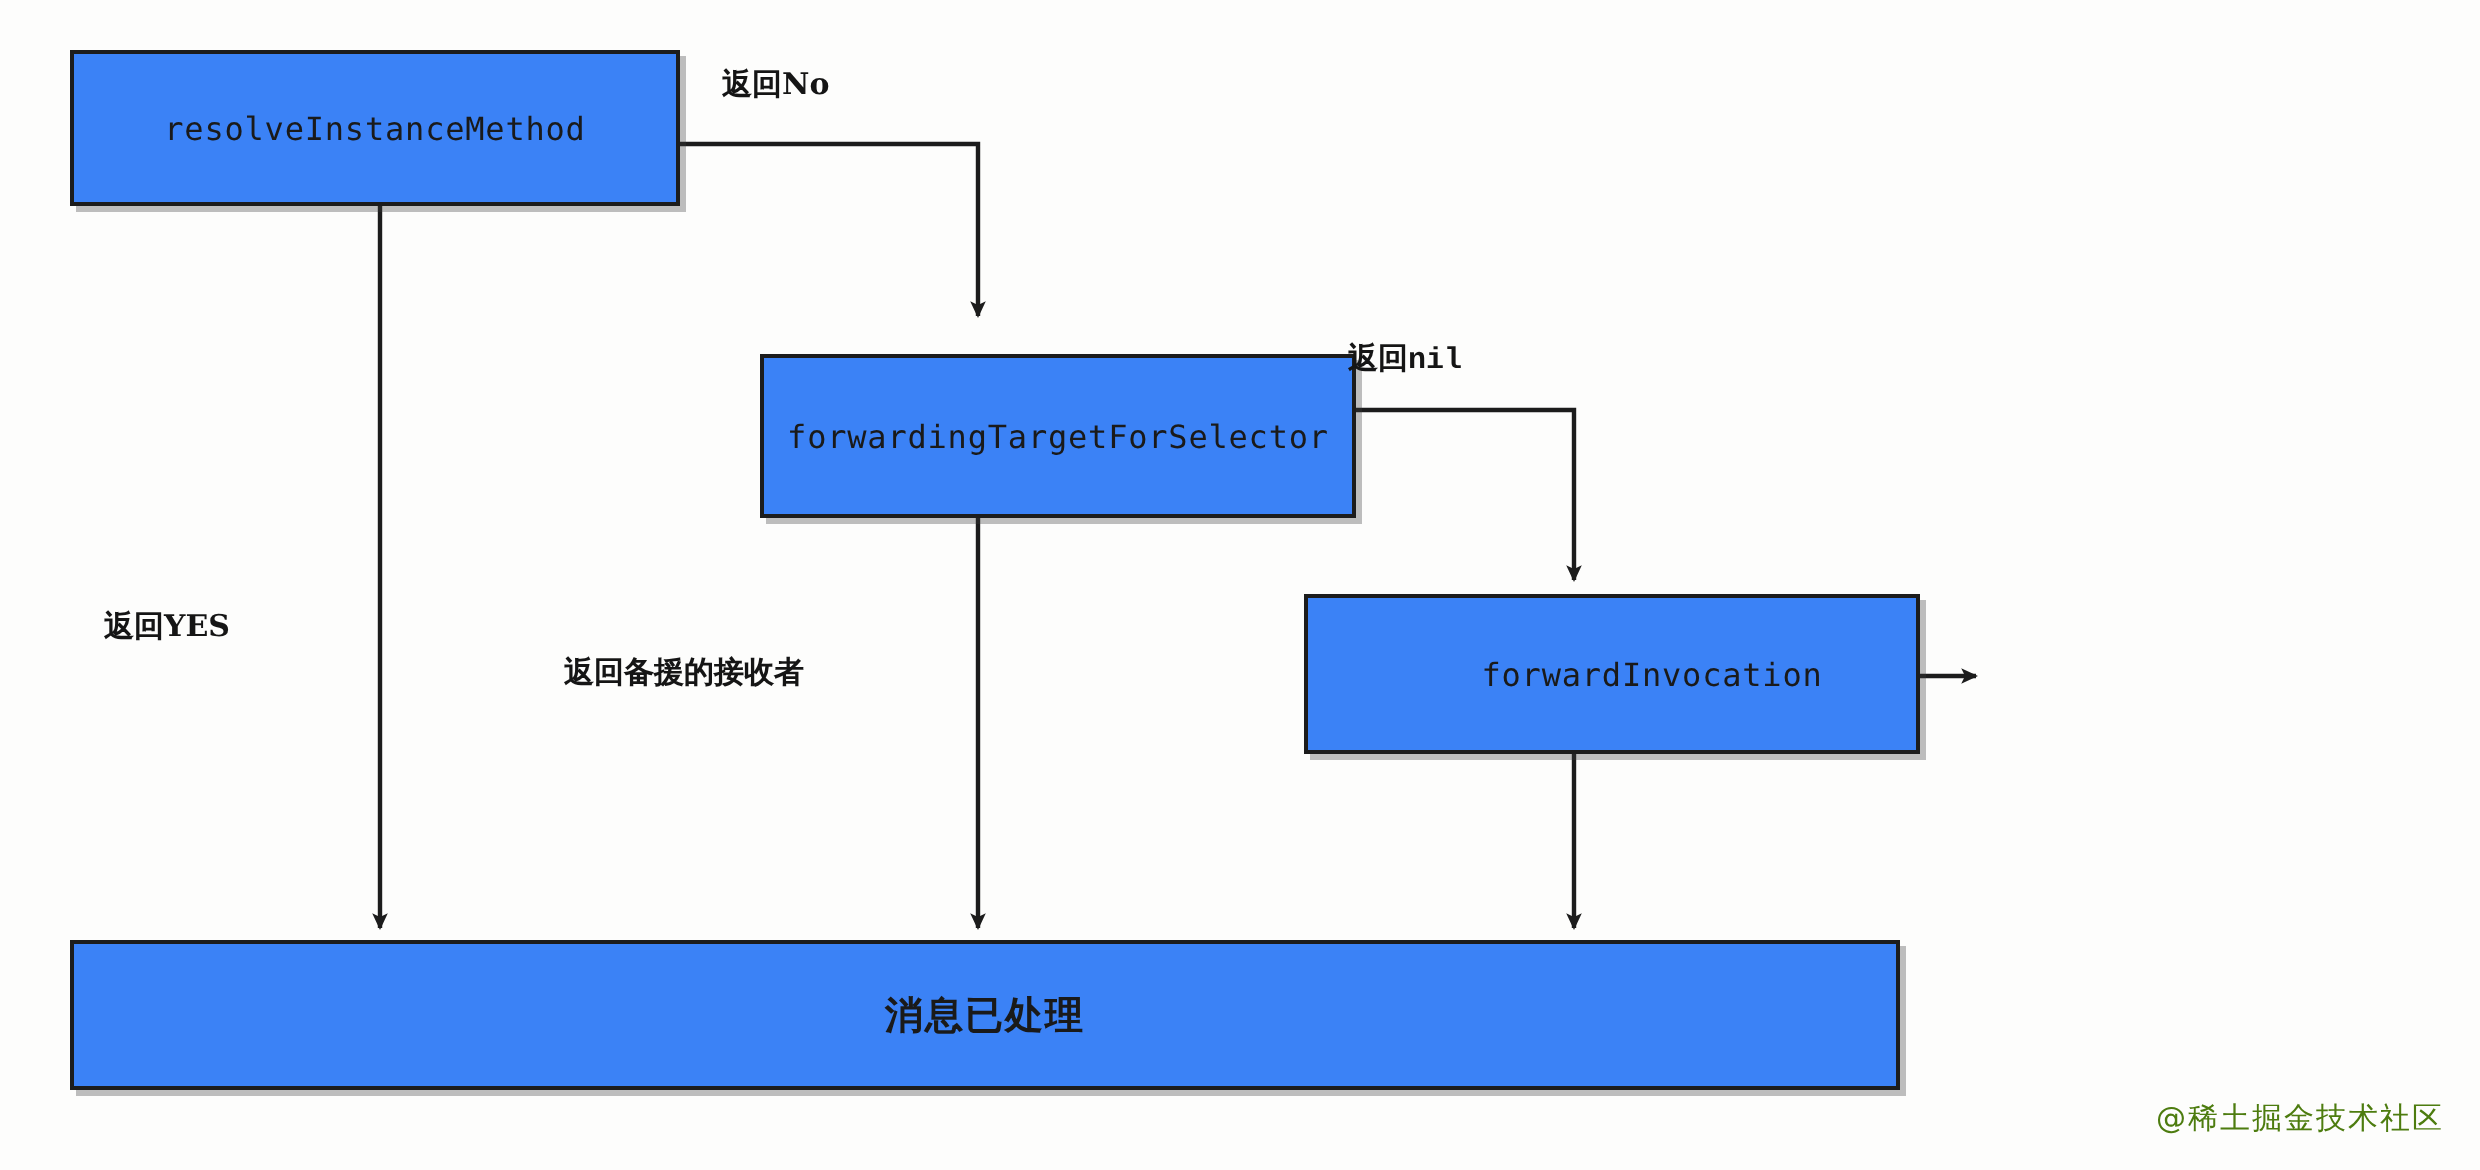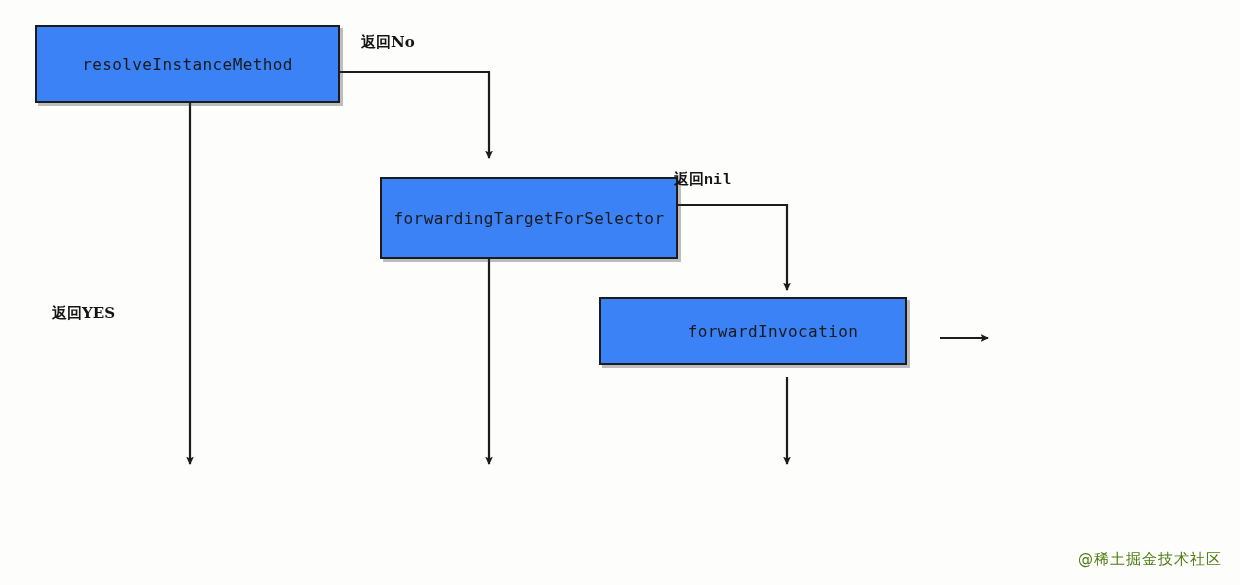--- a/index.html
+++ b/index.html
@@ -107,28 +107,32 @@
   </svg>
 
   <div class="node" style="left:35px; top:25px; width:305px; height:78px;">
     <span class="node-label">resolveInstanceMethod</span>
   </div>
 
   <div class="node" style="left:340px; top:177px; width:298px; height:82px;margin-left:40px;">
     <span class="node-label">forwardingTargetForSelector</span>
   </div>
 
-  <div class="node" style="left:599px; top:297px; width:308px; height:68px;padding-left:40px;">
+  <div class="node" style="left:652px; top:297px; width:308px; height:80px;padding-left:40px;">
     <span class="node-label">forwardInvocation</span>
   </div>
 
 
+  <div class="node" style="left:35px; top:470px; width:915px; height:75px;">
+    <span class="node-label cjk">消息已处理</span>
+  </div>
 
   <div class="edge-label" style="left:361px; top:33px;">返回No</div>
 
   <div class="edge-label" style="left:52px; top:304px;">返回YES</div>
 
   <div class="edge-label" style="left:674px; top:170px;font-family:Liberation Mono, monospace;">返回nil</div>
 
+  <div class="edge-label" style="left:282px; top:327px;">返回备援的接收者</div>
 
   <div class="watermark">@稀土掘金技术社区</div>
 
 </div>
 
 </body></html>

